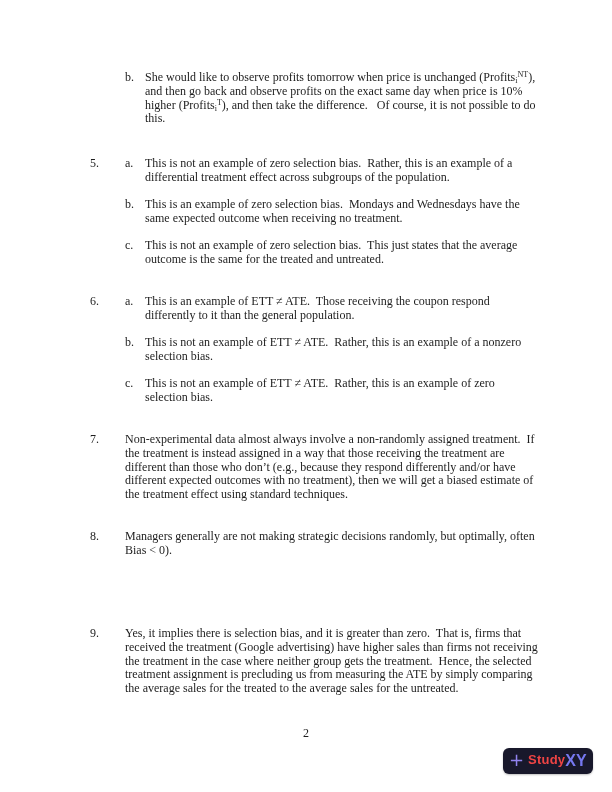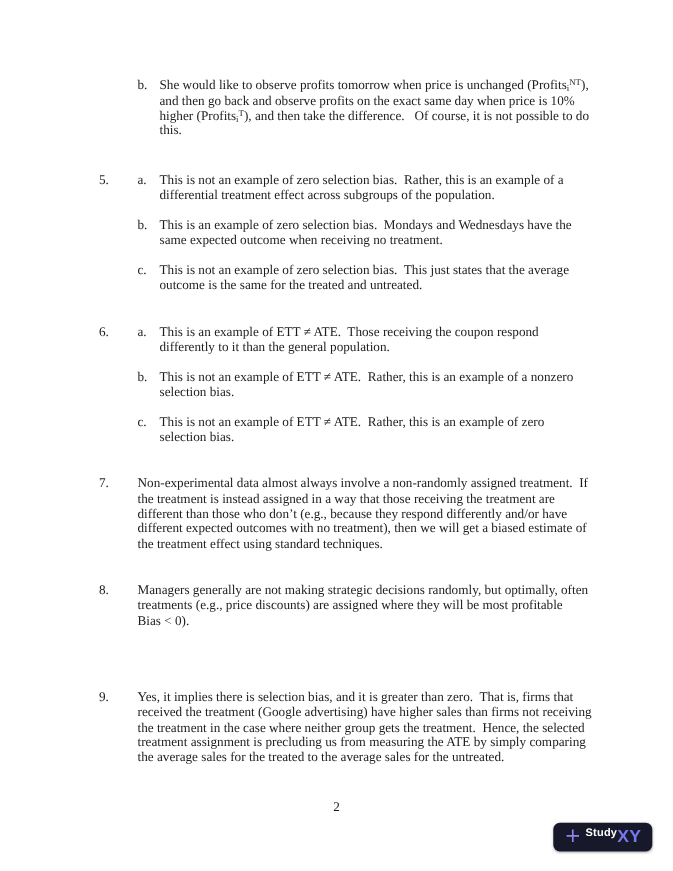--- a/index.html
+++ b/index.html
@@ -52,21 +52,21 @@
   }
   .brand .plus {
     font-family: "DejaVu Sans", sans-serif;
     color: #9183ef;
     font-size: 18px;
     font-weight: 400;
     line-height: 1;
     margin-top: -2px;
   }
   .brand .wordmark { display: flex; }
-  .brand .t1 { color: #ffffff; font-weight: 700; font-size: 10px; letter-spacing: 0.2px; }
+  .brand .t1 { color: #ef4444; font-weight: 700; font-size: 13px; letter-spacing: 0.2px; }
   .brand .t2 { color: #7678f0; font-weight: 700; font-size: 16px; letter-spacing: 0.2px; }
 </style>
 </head>
 <body>
 
 <div class="page">
 
   <section class="block intro-item" style="left:125px; top:71px;">
     <div class="part">
       <span class="plabel">b.</span>
@@ -137,21 +137,20 @@
       <div class="line">different than those who don’t (e.g., because they respond differently and/or have</div>
       <div class="line">different expected outcomes with no treatment), then we will get a biased estimate of</div>
       <div class="line">the treatment effect using standard techniques.</div>
     </div>
   </section>
 
   <section class="block" style="left:90px; top:530px;">
     <span class="qnum">8.</span>
     <div class="qbody">
       <div class="line">Managers generally are not making strategic decisions randomly, but optimally, often</div>
-      <div class="line">treatments (e.g., price discounts) are assigned where they will be most profitable</div>
       <div class="line">Bias &lt; 0).</div>
     </div>
   </section>
 
   <section class="block" style="left:90px; top:627px;">
     <span class="qnum">9.</span>
     <div class="qbody">
       <div class="line">Yes, it implies there is selection bias, and it is greater than zero.  That is, firms that</div>
       <div class="line">received the treatment (Google advertising) have higher sales than firms not receiving</div>
       <div class="line">the treatment in the case where neither group gets the treatment.  Hence, the selected</div>

